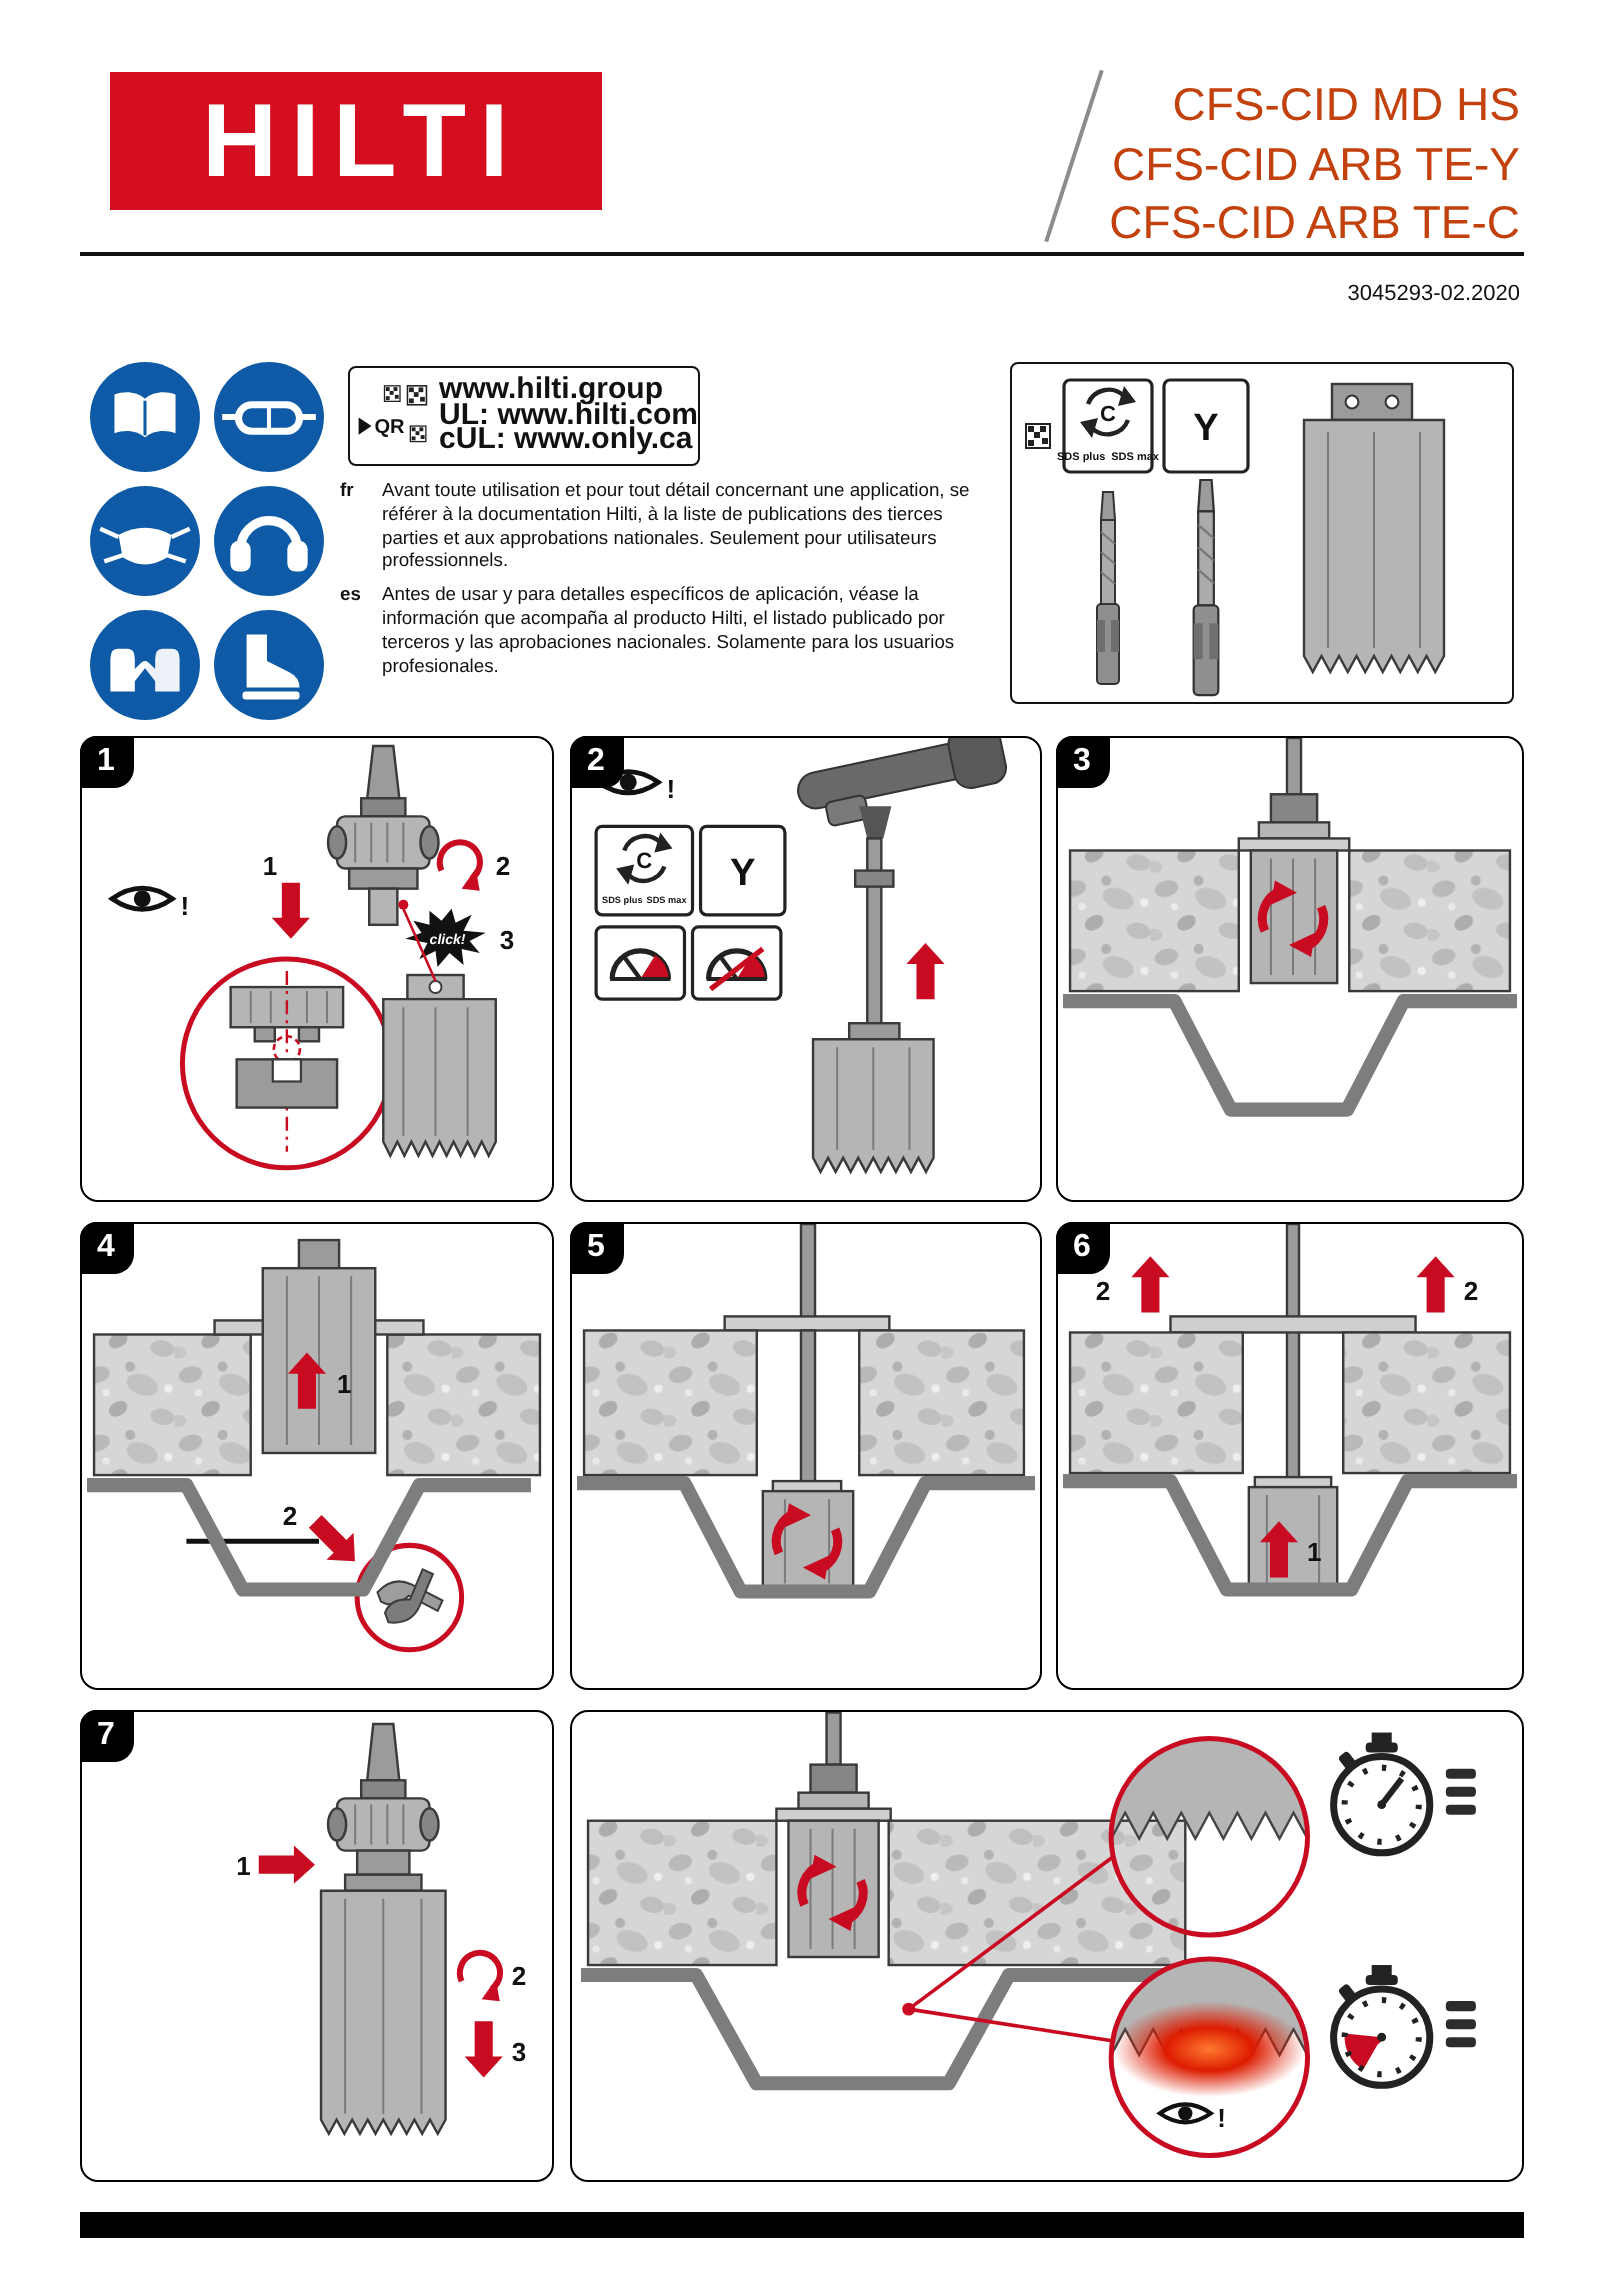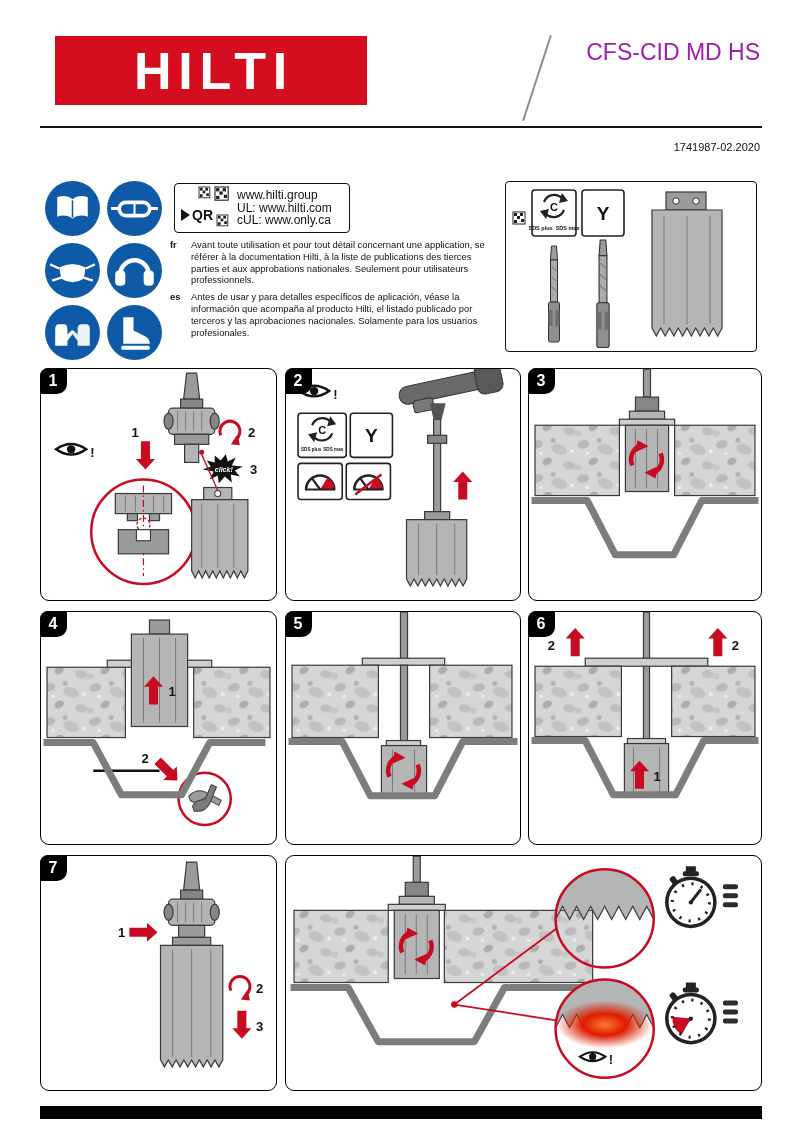--- a/index.html
+++ b/index.html
@@ -1,28 +1,28 @@
 <!DOCTYPE html>
 <html><head>
 <meta charset="utf-8">
 <style>
   html,body{margin:0;padding:0;background:#fff;}
   body{width:802px;height:1136px;position:relative;font-family:"Liberation Sans",sans-serif;overflow:hidden;}
   .abs{position:absolute;}
   
-  .logo{left:55px;top:36px;width:312px;height:69px;background:#d40e1e;color:#fff;display:flex;align-items:center;justify-content:center;font-weight:700;font-size:52px;letter-spacing:0.13em;padding-left:6px;box-sizing:border-box;}
+  .logo{left:55px;top:36px;width:246px;height:69px;background:#d40e1e;color:#fff;display:flex;align-items:center;justify-content:center;font-weight:700;font-size:52px;letter-spacing:0.13em;padding-left:6px;box-sizing:border-box;}
   .slash{left:536px;top:33px;width:2px;height:90px;background:#8c8c8c;transform:rotate(18deg);}
-  .products{right:42px;top:38px;text-align:right;font-size:23px;line-height:29.5px;color:#a21caf;}
+  .products{right:42px;top:38px;text-align:right;font-size:23px;line-height:29.5px;color:#c2410c;}
   .rule{left:40px;top:126px;width:722px;height:2px;background:#111;}
   .docnum{right:42px;top:141px;font-size:11px;color:#111;}
   
   .safety-grid{left:44px;top:180px;display:grid;grid-template-columns:repeat(2,57px);grid-auto-rows:57px;gap:5px 5px;}
   
   .qrbox{left:174px;top:183px;width:176px;height:50px;border:1.6px solid #111;border-radius:4px;box-sizing:border-box;display:flex;align-items:center;}
-  .urls{font-size:12px;font-weight:400;line-height:12.5px;color:#111;white-space:nowrap;}
+  .urls{font-size:15px;font-weight:700;line-height:12.5px;color:#111;white-space:nowrap;}
   
   .langs{left:170px;top:239px;width:326px;}
   .lang-row{display:flex;gap:6px;font-size:9.4px;line-height:11.8px;color:#111;margin-bottom:5px;}
   .lang-code{font-weight:700;width:15px;flex:none;}
   
   .toolsbox{left:505px;top:181px;width:252px;height:171px;border:1.6px solid #111;border-radius:4px;box-sizing:border-box;}
   
   .panel{position:absolute;background:#fff;border:1.5px solid #000;border-radius:9px;box-sizing:border-box;}
   .panel > svg{position:absolute;left:0;top:0;width:100%;height:100%;}
   .badge{position:absolute;left:-1.5px;top:-1.5px;width:27px;height:26px;background:#000;color:#fff;font-size:16px;font-weight:700;display:flex;align-items:center;justify-content:center;border-radius:8px 0 10px 0;z-index:2;}
@@ -136,23 +136,25 @@
     </g>
   </defs>
 </svg>
 
 <div class="abs logo">
     <span>HILTI</span>
   </div>
 <div class="abs slash"></div>
 <div class="abs products">
   <div>CFS-CID MD HS</div>
+  <div>CFS-CID ARB TE-Y</div>
+  <div>CFS-CID ARB TE-C</div>
 </div>
 <div class="abs rule"></div>
-<div class="abs docnum">1741987-02.2020</div>
+<div class="abs docnum">3045293-02.2020</div>
 
 <div class="abs safety-grid">
   <svg viewBox="0 0 56 56">
     <circle cx="28" cy="28" r="27" fill="#0e5aa7"></circle>
     <path d="M28,19 C24,15.5 18,15 13,17 L13,36 C18,34 24,34.5 28,38 C32,34.5 38,34 43,36 L43,17 C38,15 32,15.5 28,19 Z" fill="#fff"></path>
     <line x1="28" y1="20" x2="28" y2="37" stroke="#0e5aa7" stroke-width="1.5"></line>
   </svg>
   <svg viewBox="0 0 56 56">
     <circle cx="28" cy="28" r="27" fill="#0e5aa7"></circle>
     <rect x="13" y="22" width="30" height="13" rx="6.5" fill="none" stroke="#fff" stroke-width="3.5"></rect>

